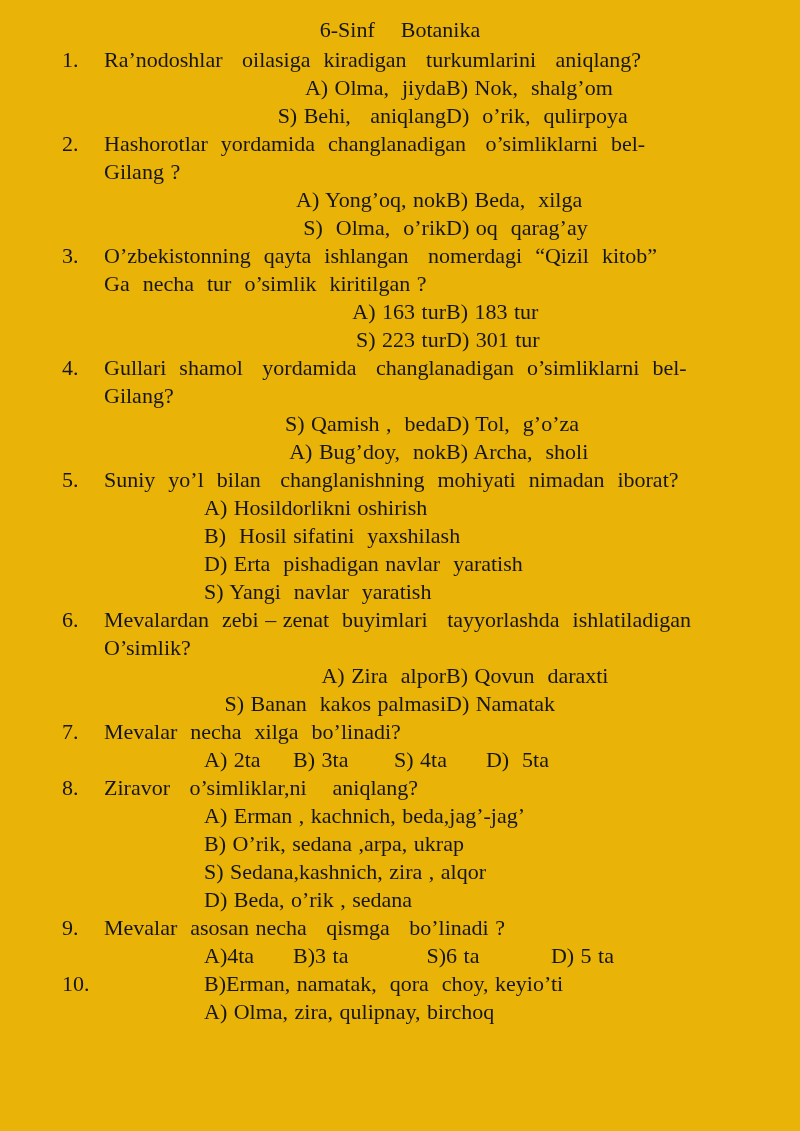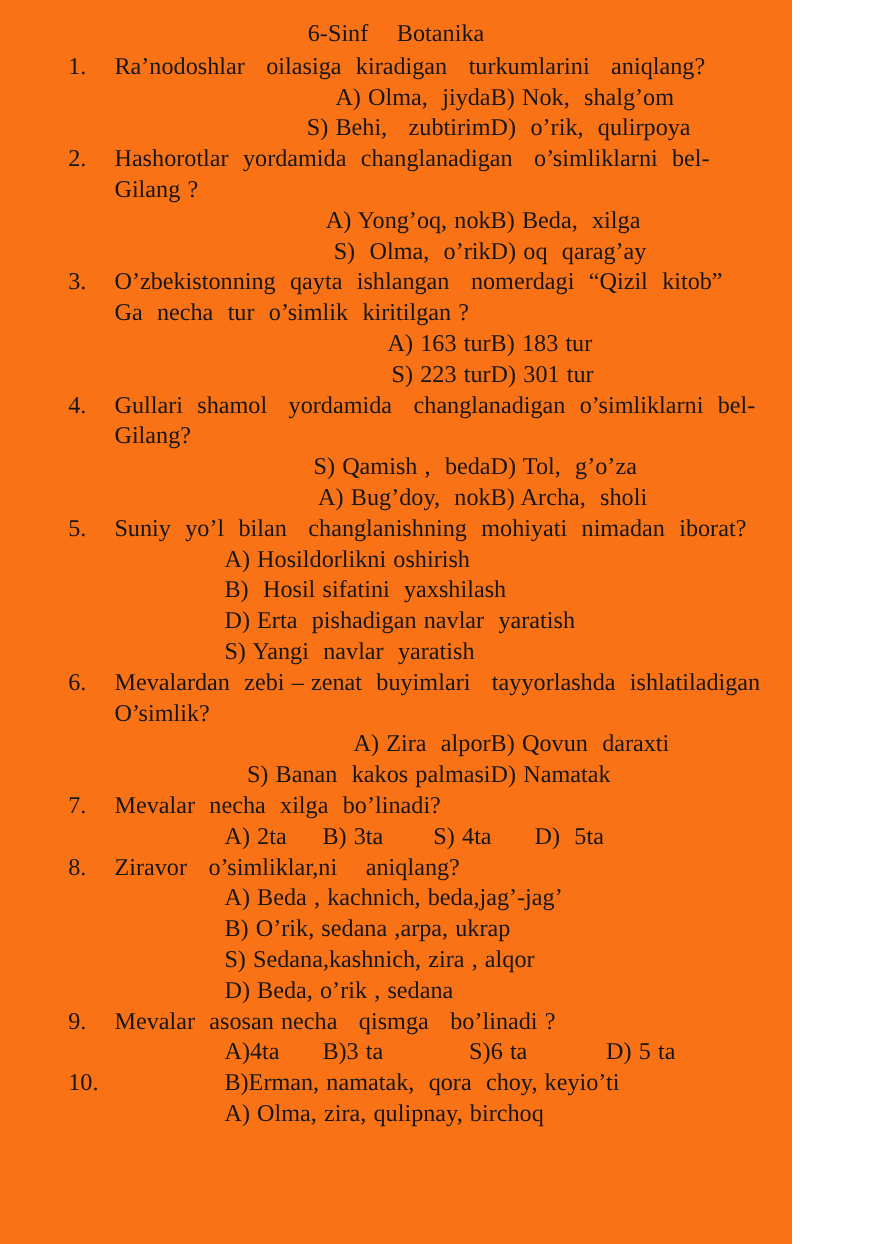--- a/index.html
+++ b/index.html
@@ -1,21 +1,21 @@
 <!DOCTYPE html>
 <html><head>
 <meta charset="utf-8">
 <style>
   html, body { margin: 0; padding: 0; background: #ffffff; }
   .page {
     position: relative;
-    width: 720px;
+    width: 800px;
     height: 1131px;
     box-sizing: border-box;
-    background: #f97316;
+    background: #eab308;
     padding: 16px 28px 0 62px;
     font-family: "Liberation Serif", "DejaVu Serif", serif;
     font-size: 22px;
     line-height: 28px;
     color: #161616;
     overflow: hidden;
     word-spacing: 1px;
   }
   .doc-title {
     text-align: center;
@@ -37,21 +37,21 @@
 <body>
 
 <div class="page">
   <div class="doc-title">6-Sinf    Botanika</div>
   <div id="questions">
       <div class="q-row">
         <div class="q-num">1.</div>
         <div class="q-body">
           <div class="q-line">Ra’nodoshlar   oilasiga  kiradigan   turkumlarini   aniqlang?</div>
           <div class="opt-row two-col"><span class="opt-cell">A) Olma,  jiyda</span><span class="opt-cell">B) Nok,  shalg’om</span></div>
-          <div class="opt-row two-col"><span class="opt-cell">S) Behi,   zubtirim</span><span class="opt-cell">D)  o’rik,  qulirpoya</span></div>
+          <div class="opt-row two-col"><span class="opt-cell">S) Behi,   aniqlang</span><span class="opt-cell">D)  o’rik,  qulirpoya</span></div>
         </div>
       </div>
       <div class="q-row">
         <div class="q-num">2.</div>
         <div class="q-body">
           <div class="q-line">Hashorotlar  yordamida  changlanadigan   o’simliklarni  bel-</div>
           <div class="q-line">Gilang ?</div>
           <div class="opt-row two-col"><span class="opt-cell">A) Yong’oq, nok</span><span class="opt-cell">B) Beda,  xilga</span></div>
           <div class="opt-row two-col"><span class="opt-cell">S)  Olma,  o’rik</span><span class="opt-cell">D) oq  qarag’ay</span></div>
         </div>
@@ -97,21 +97,21 @@
         <div class="q-num">7.</div>
         <div class="q-body">
           <div class="q-line">Mevalar  necha  xilga  bo’linadi?</div>
           <div class="opt-row one-col"><span class="opt-cell">A) 2ta     B) 3ta       S) 4ta      D)  5ta</span></div>
         </div>
       </div>
       <div class="q-row">
         <div class="q-num">8.</div>
         <div class="q-body">
           <div class="q-line">Ziravor   o’simliklar,ni    aniqlang?</div>
-          <div class="opt-row one-col"><span class="opt-cell">A) Beda , kachnich, beda,jag’-jag’</span></div>
+          <div class="opt-row one-col"><span class="opt-cell">A) Erman , kachnich, beda,jag’-jag’</span></div>
           <div class="opt-row one-col"><span class="opt-cell">B) O’rik, sedana ,arpa, ukrap</span></div>
           <div class="opt-row one-col"><span class="opt-cell">S) Sedana,kashnich, zira , alqor</span></div>
           <div class="opt-row one-col"><span class="opt-cell">D) Beda, o’rik , sedana</span></div>
         </div>
       </div>
       <div class="q-row">
         <div class="q-num">9.</div>
         <div class="q-body">
           <div class="q-line">Mevalar  asosan necha   qismga   bo’linadi ?</div>
           <div class="opt-row one-col"><span class="opt-cell">A)4ta      B)3 ta            S)6 ta           D) 5 ta</span></div>

